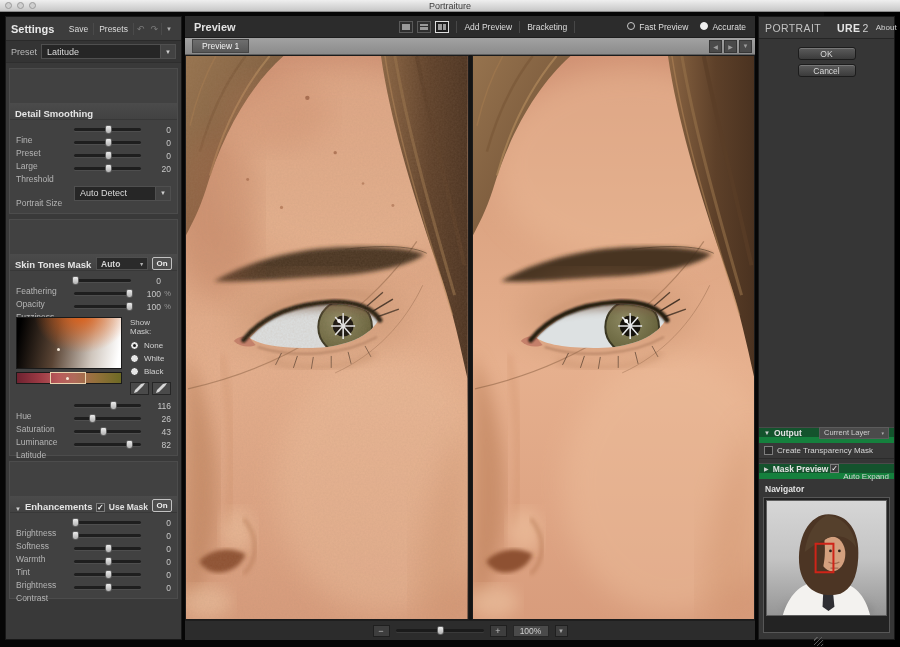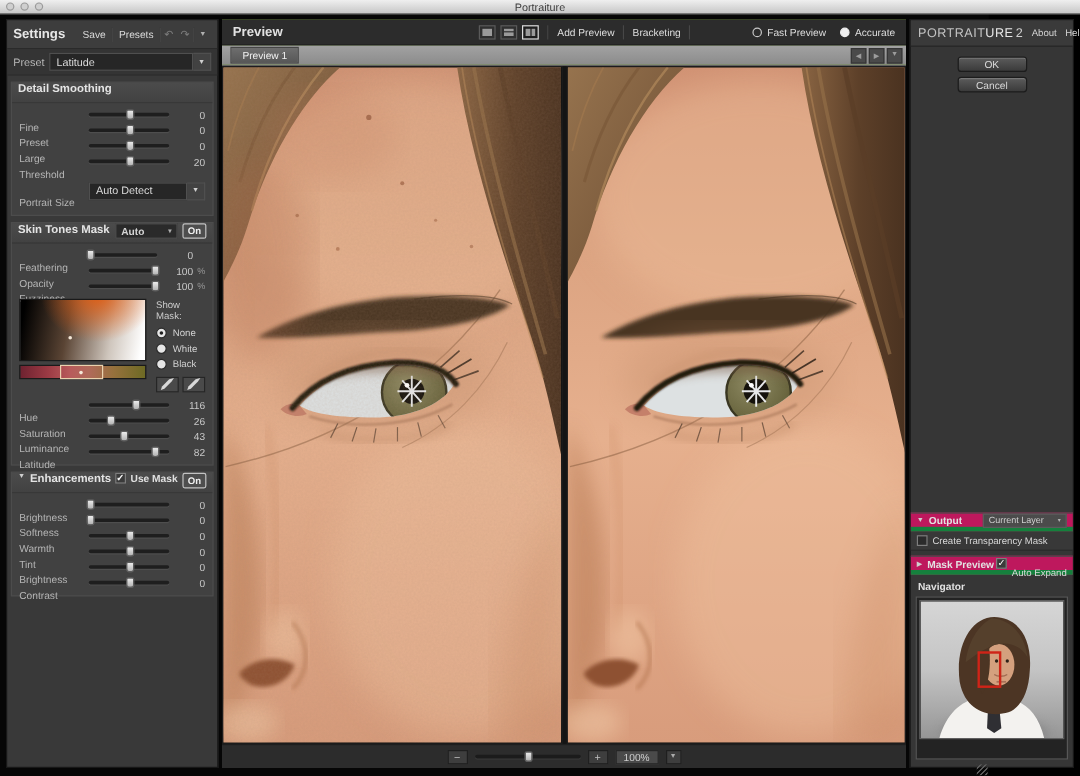--- a/index.html
+++ b/index.html
@@ -29,23 +29,23 @@
   .tb-dd{color:#b0b0b0;font-size:6px;margin:0 4px;}
 
   .preset-row{height:22px;display:flex;align-items:center;padding:0 5px;background:#343434;border-bottom:1px solid #2e2e2e;}
   .preset-label{font-size:9px;color:#b8b8b8;width:30px;}
   .dropdown{flex:1;height:15px;background:#262626;border:1px solid #4f4f4f;display:flex;align-items:center;
     font-size:9px;color:#dadada;padding:0 5px;}
   .dd-box{width:15px;height:15px;background:#424242;border:1px solid #4f4f4f;border-left:none;
     display:flex;align-items:center;justify-content:center;font-size:6px;color:#cfcfcf;}
 
   .section{margin:5px 3px 0;background:#414141;border:1px solid #4c4c4c;padding-bottom:4px;}
-  .sec-header{height:17px;display:flex;align-items:flex-start;padding:0 5px;
+  .sec-header{height:17px;display:flex;align-items:flex-end;padding:0 5px;
     font-size:9.5px;font-weight:bold;color:#e4e4e4;background:linear-gradient(#4b4b4b,#424242);
-    border-bottom:1px solid #383838;}
+    border-bottom:1px solid #383838;margin-top:34px;}
   .sec-tri{font-size:6px;color:#cfcfcf;margin-right:4px;}
 
   .srow{display:flex;align-items:center;height:13px;padding:0 6px;}
   .slbl{width:52px;font-size:8.5px;color:#b5b5b5;margin-top:20px;}
   .strack{flex:1;height:3px;background:#1e1e1e;border-radius:2px;position:relative;margin:0 6px;
     box-shadow:0 1px 0 rgba(255,255,255,0.07);}
   .sthumb{position:absolute;top:-3px;width:7px;height:9px;margin-left:-3px;
     background:linear-gradient(#ececec,#b2b2b2);border:1px solid #5e5e5e;border-radius:2px 2px 3px 3px;}
   .sval{width:24px;text-align:right;font-size:8.5px;color:#c8c8c8;}
   .ssuf{width:10px;font-size:7.5px;color:#969696;text-align:right;}
@@ -89,21 +89,21 @@
   .pv-title{font-size:11px;font-weight:bold;color:#e2e2e2;}
   .layout-icons{display:flex;gap:4px;align-items:center;}
   .li{width:14px;height:12px;background:#2f2f2f;border:1px solid #5a5a5a;display:flex;gap:1px;padding:2px;}
   .li .cell{flex:1;background:#9a9a9a;}
   .li.rows{flex-direction:column;}
   .li.active{border-color:#dedede;background:#1e1e1e;}
   .pv-sep{width:1px;height:12px;background:#1f1f1f;border-right:1px solid #474747;margin:0 7px;}
   .pv-btn{font-size:8.5px;color:#dedede;}
   .pradio{width:8px;height:8px;border-radius:50%;border:1px solid #c9c9c9;margin:0 4px 0 0;background:transparent;position:relative;top:0.5px;display:inline-block;}
   .pradio.sel{background:#efefef;border-color:#efefef;}
-  .pv-radio-grp{display:flex;align-items:center;font-size:8.5px;color:#dedede;padding-left:45px;}
+  .pv-radio-grp{display:flex;font-size:8.5px;color:#dedede;padding-left:45px;}
   .pv-radio-grp .gap{width:12px;}
 
   .tabstrip{height:17px;background:linear-gradient(#a2a2a2,#8b8b8b);display:flex;align-items:center;padding:0 3px;border-bottom:1px solid #5f5f5f;}
   .tab{height:14px;background:linear-gradient(#6e6e6e,#575757);border:1px solid #454545;color:#f2f2f2;
     font-size:8.5px;display:flex;align-items:center;padding:0 9px;margin-left:4px;}
   .ts-btn{width:13px;height:13px;background:#4a4a4a;border:1px solid #363636;color:#9c9c9c;font-size:6px;
     display:flex;align-items:center;justify-content:center;margin-left:2px;}
 
   .pv-image{position:absolute;top:39px;left:0;right:0;bottom:20px;background:#101010;display:flex;}
   .pane{flex:1;position:relative;overflow:hidden;border:1px solid #1c1c1c;}
@@ -118,32 +118,32 @@
   .zthumb{position:absolute;top:-3px;left:50%;width:7px;height:9px;margin-left:-3px;
     background:linear-gradient(#ececec,#b2b2b2);border:1px solid #5e5e5e;border-radius:2px 2px 3px 3px;}
   .zoombox{width:36px;height:12px;background:#4a4a4a;border:1px solid #262626;color:#cfcfcf;font-size:8.5px;
     display:flex;align-items:center;justify-content:center;}
   .zdd{width:13px;height:12px;background:#3e3e3e;border:1px solid #1f1f1f;color:#aaa;font-size:6px;
     display:flex;align-items:center;justify-content:center;}
 
   
   .rp-header{height:22px;display:flex;align-items:center;padding:0 6px;border-bottom:1px solid #252525;background:#3a3a3a;}
   .brand{flex:1;font-size:10.5px;color:#c2c2c2;letter-spacing:0.4px;white-space:nowrap;}
-  .brand .bold{font-weight:normal;color:#e6e6e6;}
+  .brand .bold{font-weight:bold;color:#e6e6e6;margin-left:16px;}
   .brand .ver{color:#cfcfcf;margin-left:2px;}
   .rp-link{font-size:8px;color:#d2d2d2;margin-left:7px;}
   .ok-btn,.cancel-btn{display:block;width:58px;height:13px;margin:8px auto 0;
     background:linear-gradient(#5c5c5c,#3b3b3b);border:1px solid #1c1c1c;border-radius:3px;
     color:#d8d8d8;font-size:8.5px;text-align:center;line-height:12px;
     box-shadow:inset 0 1px 0 rgba(255,255,255,0.18);}
   .cancel-btn{margin-top:4px;}
 
   .rp-bottom{position:absolute;left:0;right:0;bottom:0;}
-  .rp-row{height:16px;display:flex;align-items:center;padding:0 5px;background:#be185d;
-    border-top:1px solid #4a4a4a;border-bottom:4px solid #15803d;}
+  .rp-row{height:16px;display:flex;align-items:center;padding:0 5px;background:#14532d;
+    border-top:1px solid #4a4a4a;border-bottom:6px solid #15803d;}
   .rp-tri{font-size:6px;color:#cfcfcf;margin-right:4px;}
   .rp-sec-title{font-size:8.5px;font-weight:bold;color:#e2e2e2;white-space:nowrap;}
   .sm-dd{width:70px;height:12px;background:#4b4b4b;border:1px solid #5c5c5c;display:flex;align-items:center;
     font-size:7.5px;color:#cfcfcf;padding:0 4px;}
   .sm-dd .arr{margin-left:auto;font-size:5px;color:#b0b0b0;}
   .trans-row{height:16px;display:flex;align-items:center;padding:0 5px;background:#383838;border-bottom:1px solid #2b2b2b;}
   .trans-row .lbl{font-size:8px;color:#d8d8d8;margin-left:4px;white-space:nowrap;}
   .mask-row{margin-top:4px;}
   .mask-row .lbl{font-size:8px;color:#d8d8d8;margin-left:4px;margin-top:16px;}
   .nav-label{font-size:8.5px;font-weight:bold;color:#e2e2e2;padding:5px 6px 2px;}

